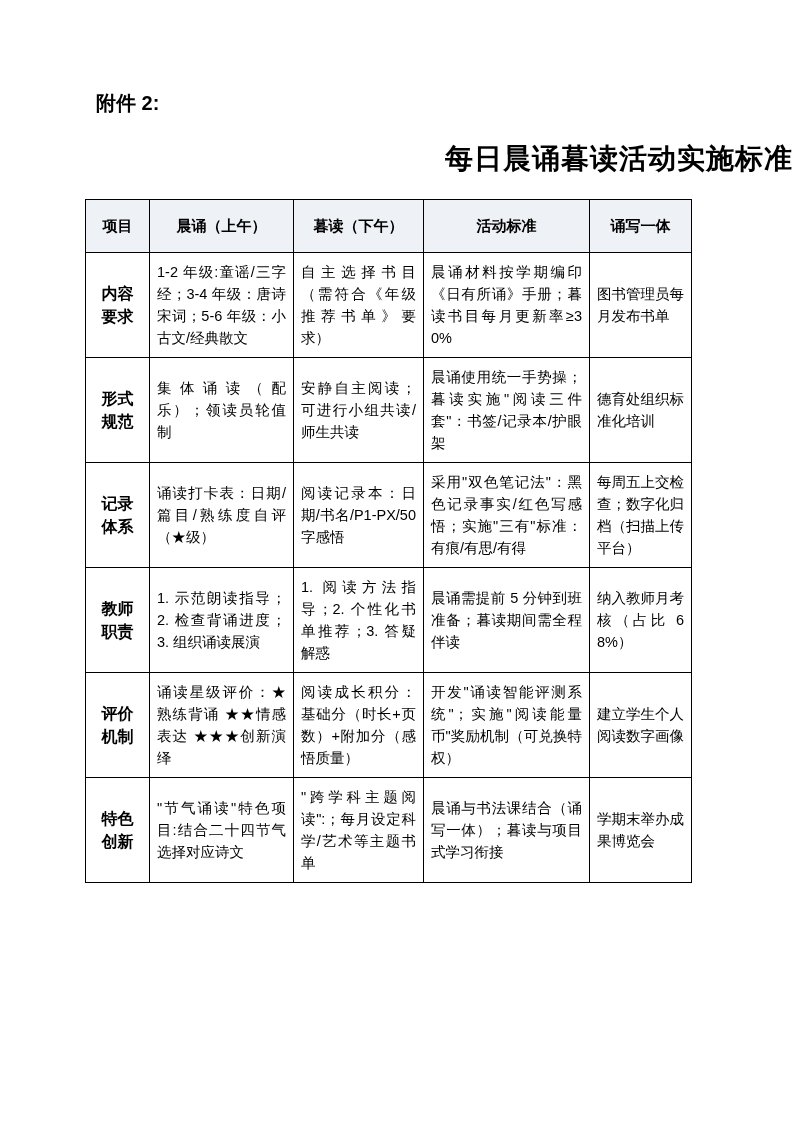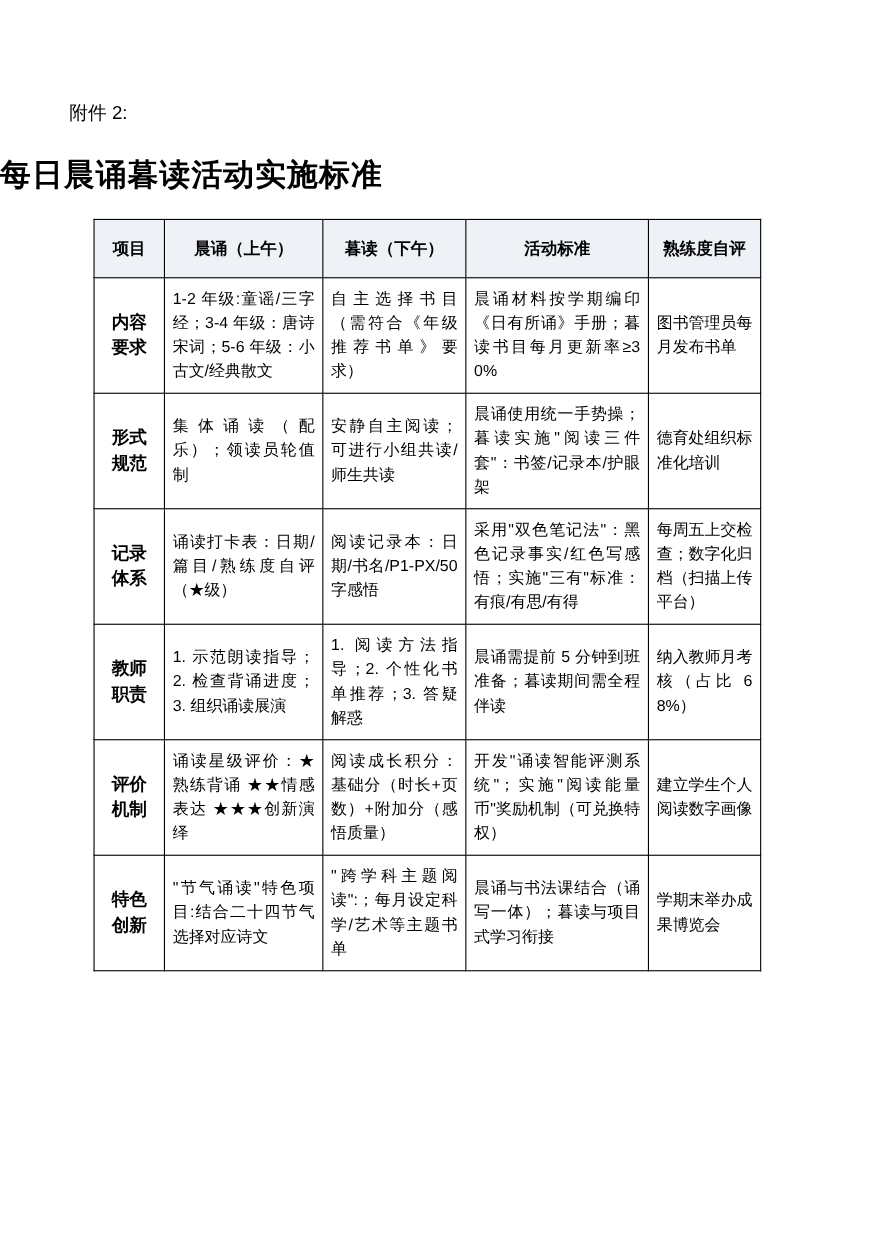--- a/index.html
+++ b/index.html
@@ -14,28 +14,28 @@
   }
   .page {
     position: relative;
     width: 793px;
     height: 1122px;
     overflow: hidden;
     background: #ffffff;
   }
   .attachment-label {
     padding-top: 91px;
-    margin-left: 63px;
-    font-size: 17px;
-    font-weight: 400;
+    margin-left: 96px;
+    font-size: 20px;
+    font-weight: 700;
     line-height: 24px;
   }
   .doc-title {
     margin-top: 27px;
-    text-align: left;
+    text-align: right;
     font-size: 28px;
     font-weight: 700;
     letter-spacing: 1px;
     line-height: 34px;
   }
   table.std-table {
     border-collapse: collapse;
     table-layout: fixed;
     margin: 23px 0 0 85px;
     width: 606px;
@@ -93,21 +93,21 @@
       <col style="width:130px">
       <col style="width:166px">
       <col style="width:102px">
     </colgroup>
     <thead>
       <tr>
         <th>项目</th>
         <th>晨诵（上午）</th>
         <th>暮读（下午）</th>
         <th>活动标准</th>
-        <th>熟练度自评</th>
+        <th>诵写一体</th>
       </tr>
     </thead>
     <tbody>
       <tr class="r2">
         <td class="row-header">内容
 要求</td>
         <td class="cell">1-2 年级:童谣/三字经；3-4 年级：唐诗宋词；5-6 年级：小古文/经典散文</td>
         <td class="cell">自主选择书目（需符合《年级推荐书单》要求）</td>
         <td class="cell">晨诵材料按学期编印《日有所诵》手册；暮读书目每月更新率≥30%</td>
         <td class="cell">图书管理员每月发布书单</td>

